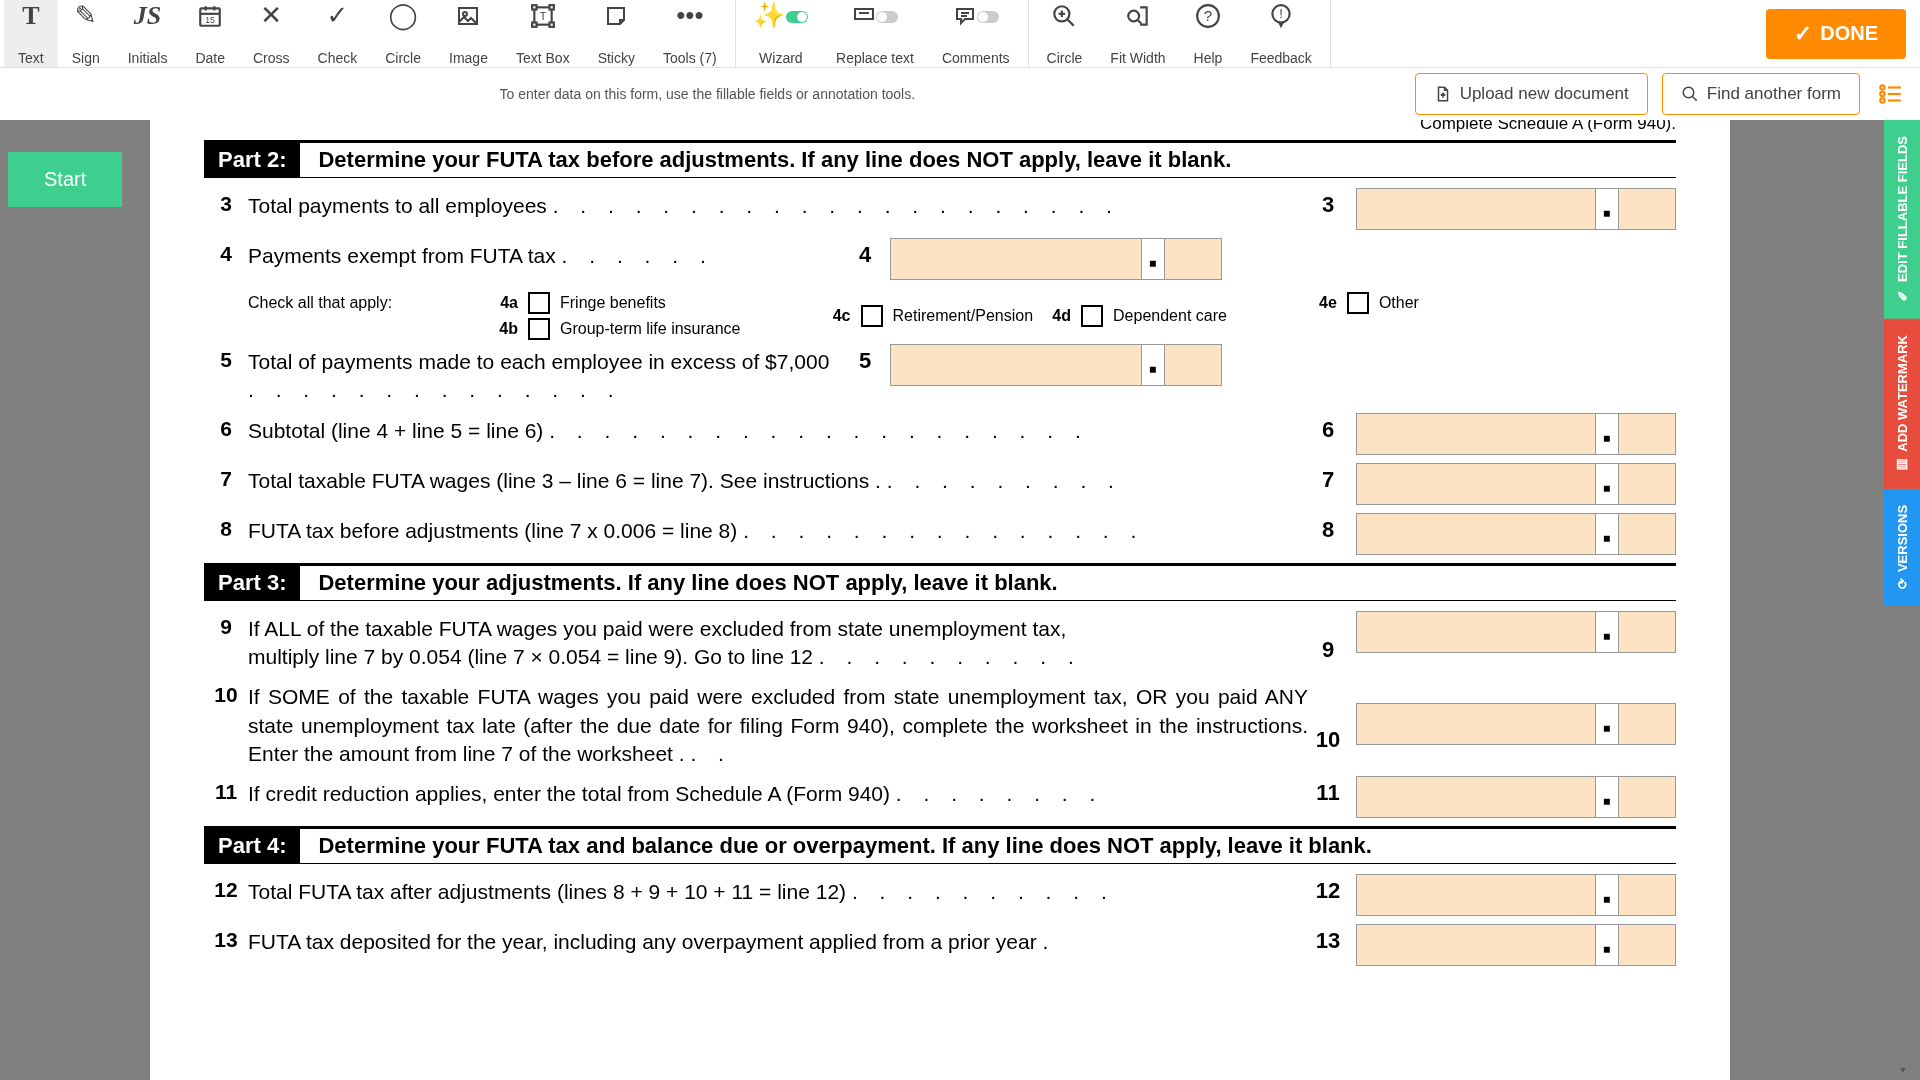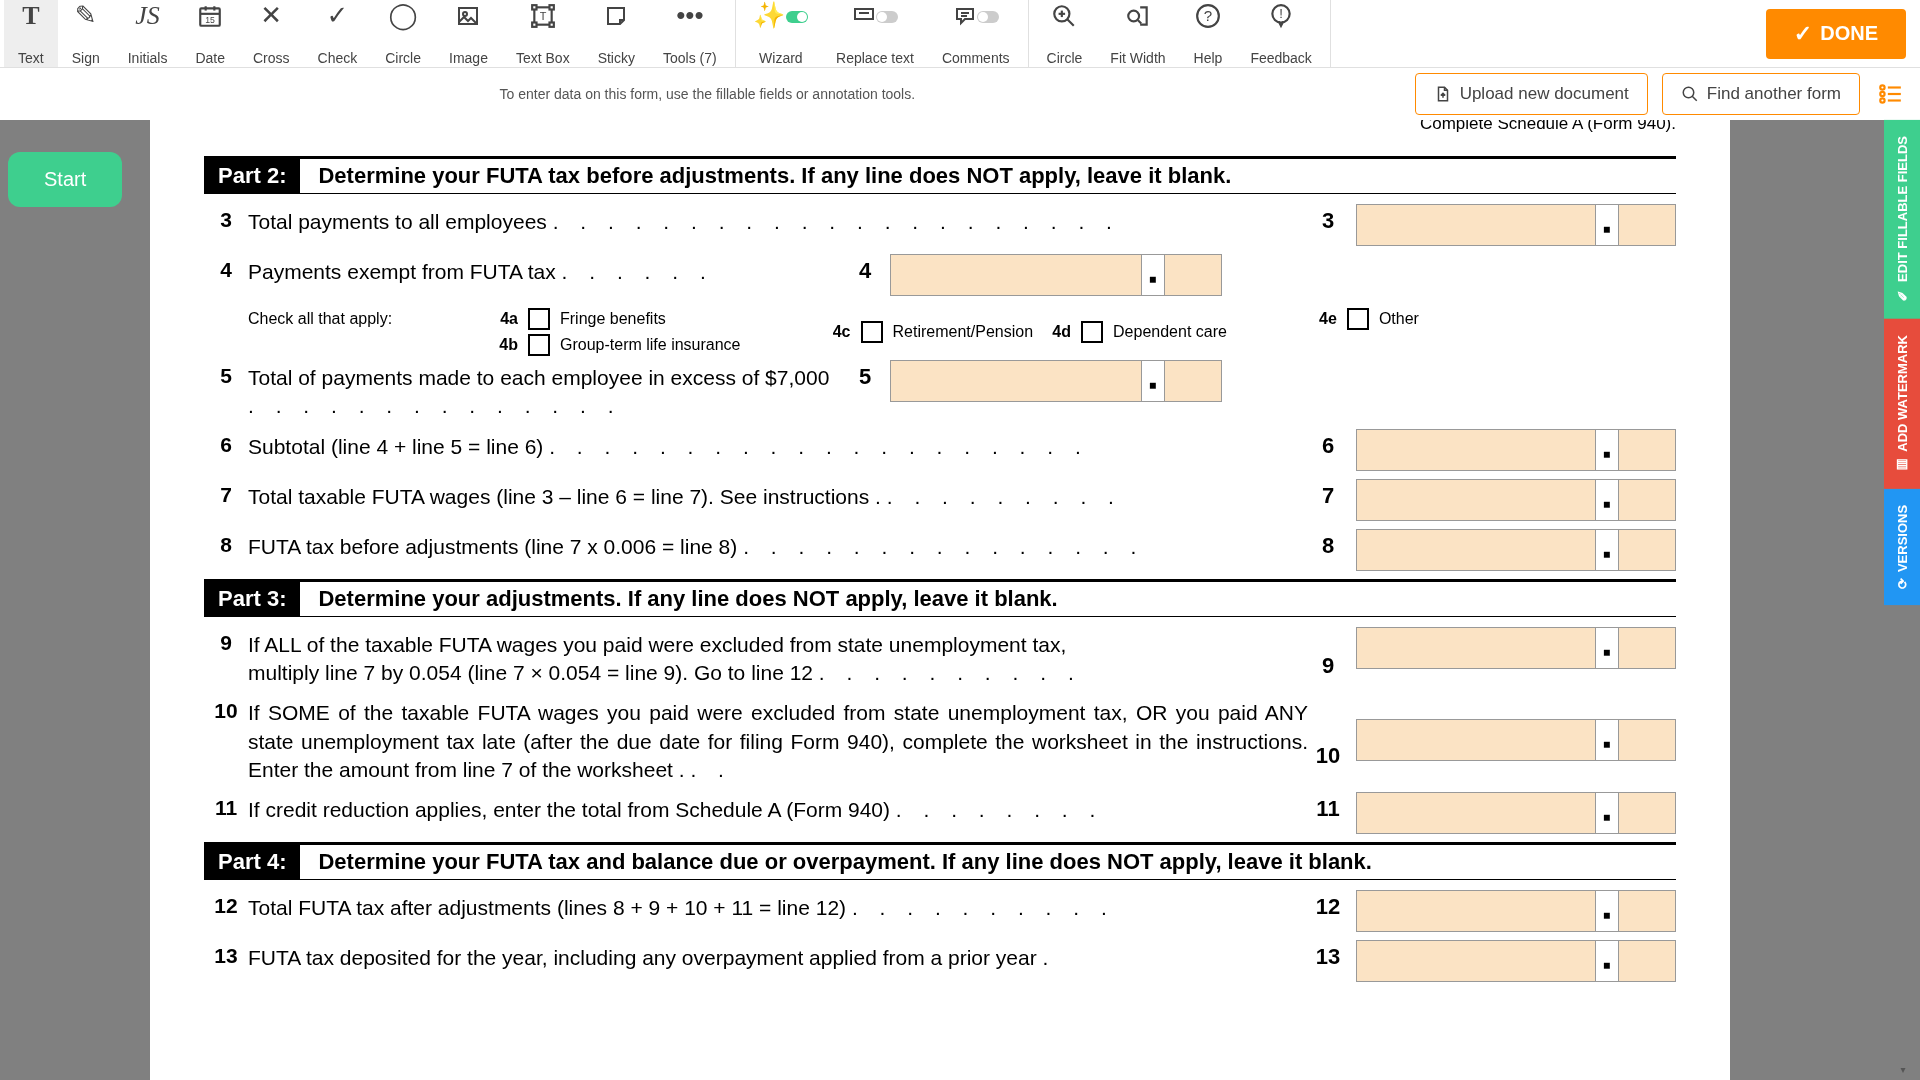--- a/index.html
+++ b/index.html
@@ -17,31 +17,31 @@
 .toggle-off::after{left:1px;right:auto}
 .done-btn{background:#ff8a00;color:#fff;font-size:20px;font-weight:bold;padding:12px 28px;border-radius:4px;margin-left:10px;margin-right:14px;display:flex;align-items:center;gap:8px}
 .done-btn::before{content:'✓';font-size:22px}
 .spacer{flex:1}
 .secondary{height:52px;display:flex;align-items:center;padding:0 14px;gap:14px}
 .hint{flex:1;text-align:center;font-size:14px;color:#555}
 .outline-btn{border:1px solid #ff8a00;color:#444;padding:10px 18px;border-radius:4px;display:flex;align-items:center;gap:8px;font-size:17px}
 .outline-btn svg{width:18px;height:18px}
 .sidebar-right-icon{width:32px;height:32px;display:flex;align-items:center;justify-content:center;color:#ff8a00}
 .workspace{position:absolute;top:120px;left:0;right:0;bottom:0;background:#808080;display:flex}
-.start-btn{position:absolute;top:32px;left:8px;background:#3ecf8e;color:#fff;font-size:20px;padding:16px 36px;border-radius:12px;z-index:2}
+.start-btn{position:absolute;top:32px;left:8px;background:#3ecf8e;color:#fff;font-size:20px;padding:16px 36px;border-radius:0;z-index:2}
 .page{background:#fff;width:1580px;margin-left:150px;height:100%;padding:0 54px;overflow:hidden;position:relative}
 .scroll{position:absolute;right:6px;top:0;width:18px;height:100%;background:transparent}
 .scroll-thumb{position:absolute;right:2px;top:105px;width:14px;height:70px;background:#c3c3c3;border-radius:0}
 .scroll-arrow{position:absolute;width:14px;height:14px;font-size:10px;color:#555;text-align:center}
 .right-tabs{position:absolute;right:0;top:0;width:36px;display:flex;flex-direction:column;z-index:5}
 .vtab{writing-mode:vertical-rl;transform:rotate(180deg);color:#fff;font-size:13px;font-weight:bold;padding:16px 6px;display:flex;align-items:center;gap:6px;cursor:pointer}
 .vtab.green{background:#3ecf8e}
 .vtab.red{background:#e74c3c}
 .vtab.blue{background:#2196f3}
-.cutoff{text-align:right;font-size:17px;color:#000;margin-top:-6px;margin-bottom:22px;font-family:Arial}
+.cutoff{text-align:right;font-size:17px;color:#000;margin-top:-6px;margin-bottom:6px;font-family:Arial}
 .part-row{display:flex;align-items:center;border-top:3px solid #000;border-bottom:1px solid #000;margin-bottom:10px}
 .part-tag{background:#000;color:#fff;font-size:22px;font-weight:bold;padding:4px 14px}
 .part-title{font-size:22px;font-weight:bold;padding-left:18px}
 .line{display:flex;align-items:flex-start;margin-bottom:8px;font-size:21px}
 .lnum{width:44px;text-align:center;font-weight:bold;padding-top:4px}
 .ltxt{flex:1;padding-top:4px;line-height:1.35}
 .ltxt b{font-weight:normal}
 .dots{letter-spacing:8px}
 .ncol{width:40px;text-align:center;font-weight:bold;padding-top:4px;font-size:22px}
 .amt{width:320px;height:42px;border:1px solid #999;background:#fbe3c4;display:flex;margin-left:8px}
@@ -62,21 +62,21 @@
  <div class="tool-group">
   <div class="tool active">
         <div class="tool-icon" style="font-family:Georgia;font-weight:bold">T</div>
         <div class="tool-label">Text</div>
       </div>
   <div class="tool">
         <div class="tool-icon">✎</div>
         <div class="tool-label">Sign</div>
       </div>
   <div class="tool">
-        <div class="tool-icon" style="font-style:italic;font-weight:normal;font-family:Georgia">JS</div>
+        <div class="tool-icon" style="font-style:italic;font-weight:bold;font-family:Georgia">JS</div>
         <div class="tool-label">Initials</div>
       </div>
   <div class="tool">
         <div class="tool-icon">
           <svg width="26" height="26" viewBox="0 0 24 24" fill="none" stroke="#444" stroke-width="2">
             <rect x="3" y="5" width="18" height="16" rx="1"></rect>
             <line x1="3" y1="10" x2="21" y2="10"></line>
             <line x1="8" y1="3" x2="8" y2="7"></line>
             <line x1="16" y1="3" x2="16" y2="7"></line>
             <text x="12" y="18" font-size="8" text-anchor="middle" fill="#444" stroke="none">15</text>

